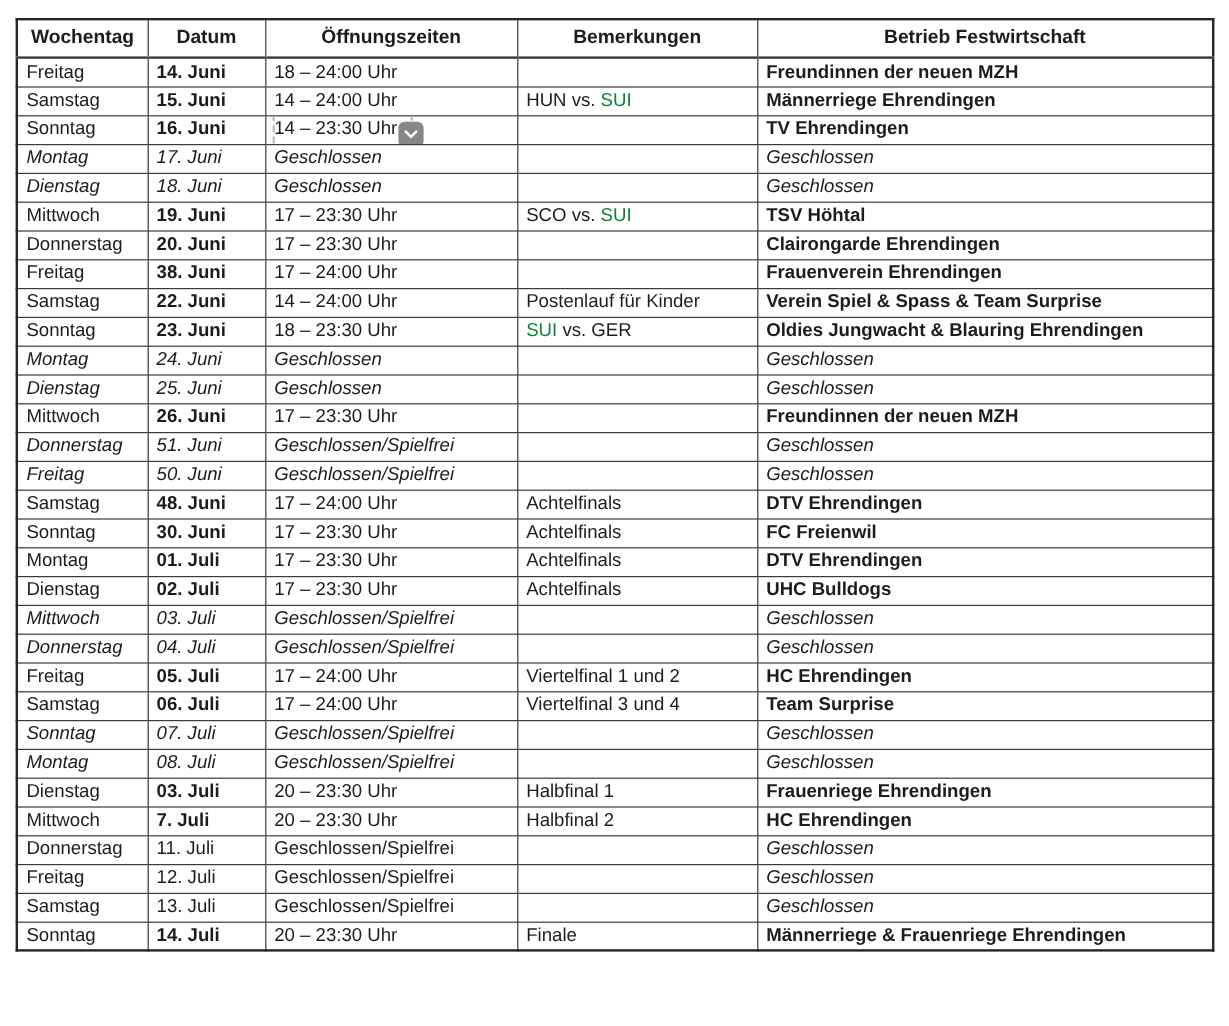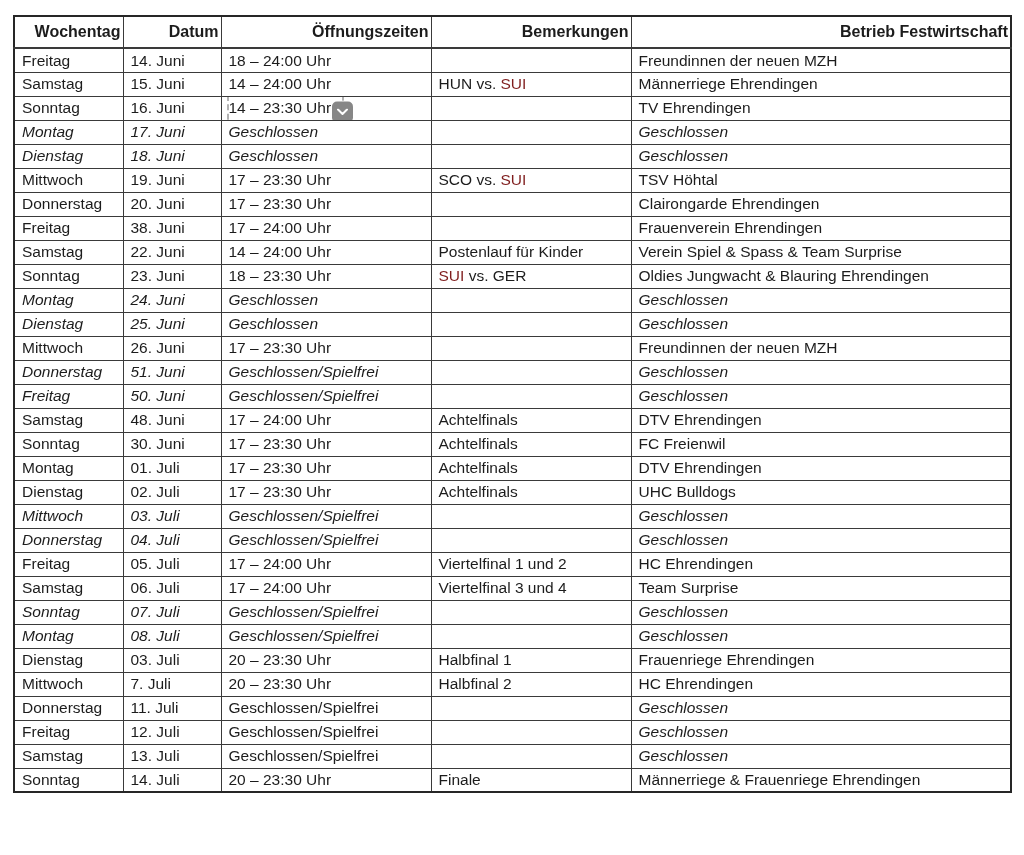--- a/index.html
+++ b/index.html
@@ -8,34 +8,34 @@
     font-family:"Liberation Sans",sans-serif;color:#1c1c1c;
   }
   .page{position:absolute;inset:0;background:#ffffff}
   table.schedule{
     position:absolute;left:13px;top:15px;width:997px;
     border-collapse:collapse;table-layout:fixed;
     border:2.5px solid #262626;
   }
   th,td{border:1.6px solid #3a3a3a;overflow:hidden;white-space:nowrap}
   thead tr{height:32px}
-  th{font-size:16px;font-weight:700;text-align:right;padding:0 2px;border-bottom-width:2.2px}
+  th{font-size:16px;font-weight:700;text-align:center;padding:0 2px;border-bottom-width:2.2px}
   tbody tr{height:24px}
   td{font-size:15.5px;padding:0 4px 0 7px;vertical-align:middle;line-height:1}
   
   .c-weekday{width:109px}
   .c-date{width:98px}
   .c-hours{width:210px}
   .c-remarks{width:200px}
   .c-operator{width:380px}
   
-  .v-open .col-date,.v-open .col-operator{font-weight:400}
+  .v-open .col-date,.v-open .col-operator{font-weight:700}
   .v-ci td{font-style:italic}
   .v-cp .col-operator{font-style:italic}
-  .red{color:#7f1d1d}
+  .red{color:#15803d}
   
   .sel-cell{position:relative}
   .sel-rect{
     position:absolute;left:5px;top:-2px;width:113px;height:30px;
     border:2px dashed #b3b3b3;border-radius:2px;z-index:2;
   }
   .sel-badge{
     position:absolute;right:-11px;top:50%;transform:translateY(-50%);
     width:21px;height:21px;background:#878787;border-radius:5px;
     display:flex;align-items:center;justify-content:center;

